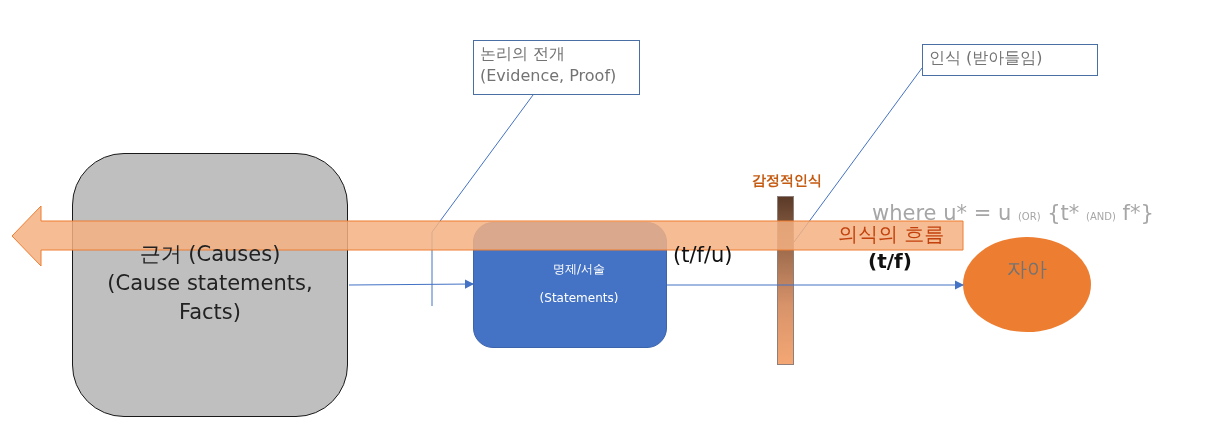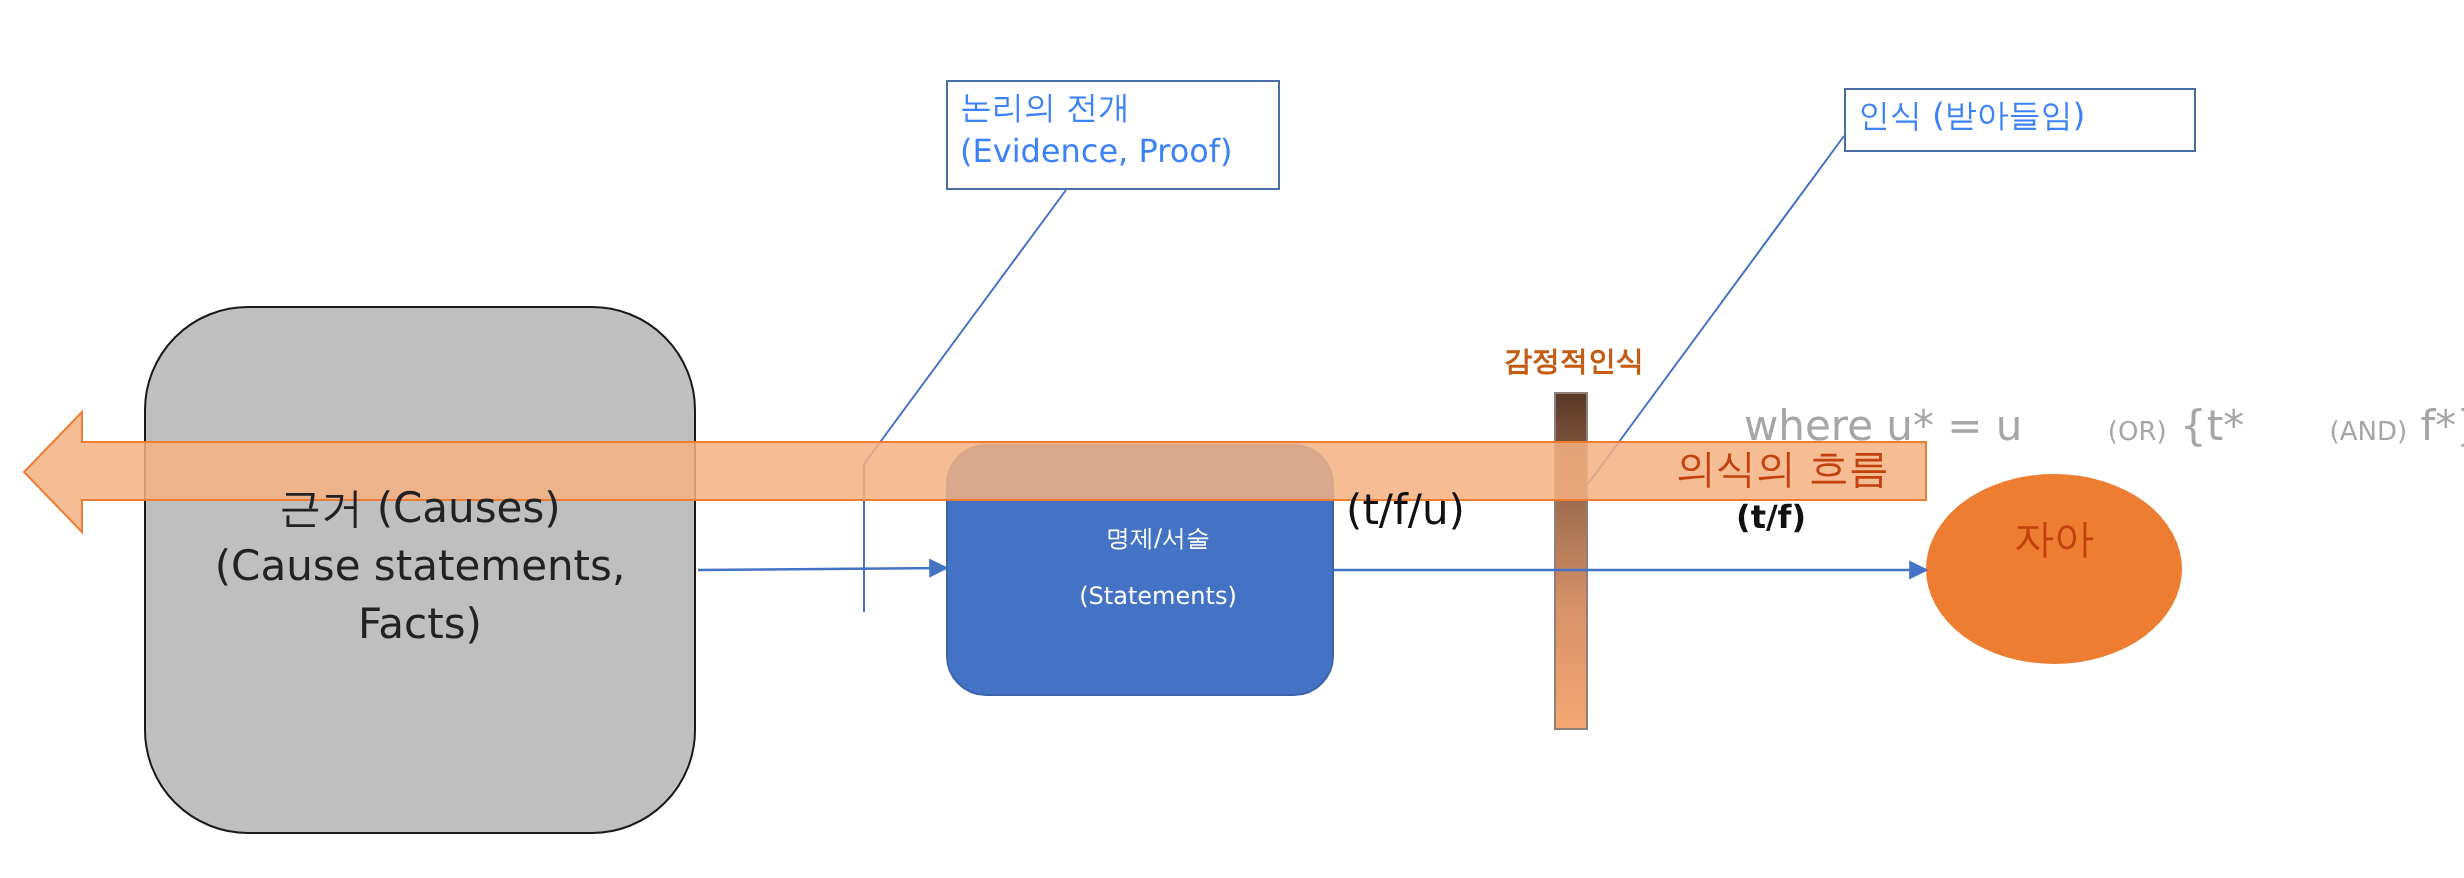--- a/index.html
+++ b/index.html
@@ -42,28 +42,28 @@
     }
 
     .node-ego {
       left: 963px; top: 237px; width: 128px; height: 95px;
       background: #ed7d31;
       border-radius: 50%;
     }
     .node-ego-text {
       left: 963px; top: 255px; width: 128px;
       text-align: center;
-      color: #c2410c;
+      color: #737373;
       font-size: 20px; line-height: 29px;
     }
 
     .callout {
       border: 1px solid #4a6fa5;
       background: #ffffff;
-      color: #3b82f6;
+      color: #737373;
       font-size: 16px;
       line-height: 22px;
       padding: 2px 6px;
       box-sizing: border-box;
     }
     .callout-logic { left: 473px; top: 40px; width: 167px; height: 55px; }
     .callout-recog { left: 922px; top: 44px; width: 176px; height: 32px; }
 
     .vbar {
       left: 777px; top: 196px; width: 17px; height: 169px;
@@ -73,29 +73,29 @@
     }
     .vbar-label {
       left: 752px; top: 172px; width: 110px;
       color: #c55a11; font-weight: bold; font-size: 14px;
     }
 
     .where-text {
       left: 872px; top: 201px;
       color: #a6a6a6; font-size: 21px; white-space: nowrap;
     }
-    .where-text .small { font-size: 13px; margin-left: 36px; }
+    .where-text .small { font-size: 10px; }
 
     .flow-label {
       left: 838px; top: 221px;
       color: #c2410c; font-size: 20px; white-space: nowrap;
     }
 
     .tfu-label { left: 673px; top: 243px; color: #111; font-size: 21px; }
-    .tf-label  { left: 868px; top: 249px; color: #111; font-size: 16px; font-weight: bold; }
+    .tf-label  { left: 868px; top: 249px; color: #111; font-size: 20px; font-weight: bold; }
   </style>
 </head>
 <body>
 
 <div class="abs node-causes"></div>
 
 <div class="abs node-statements"></div>
 
 <div class="abs node-ego"></div>
 

